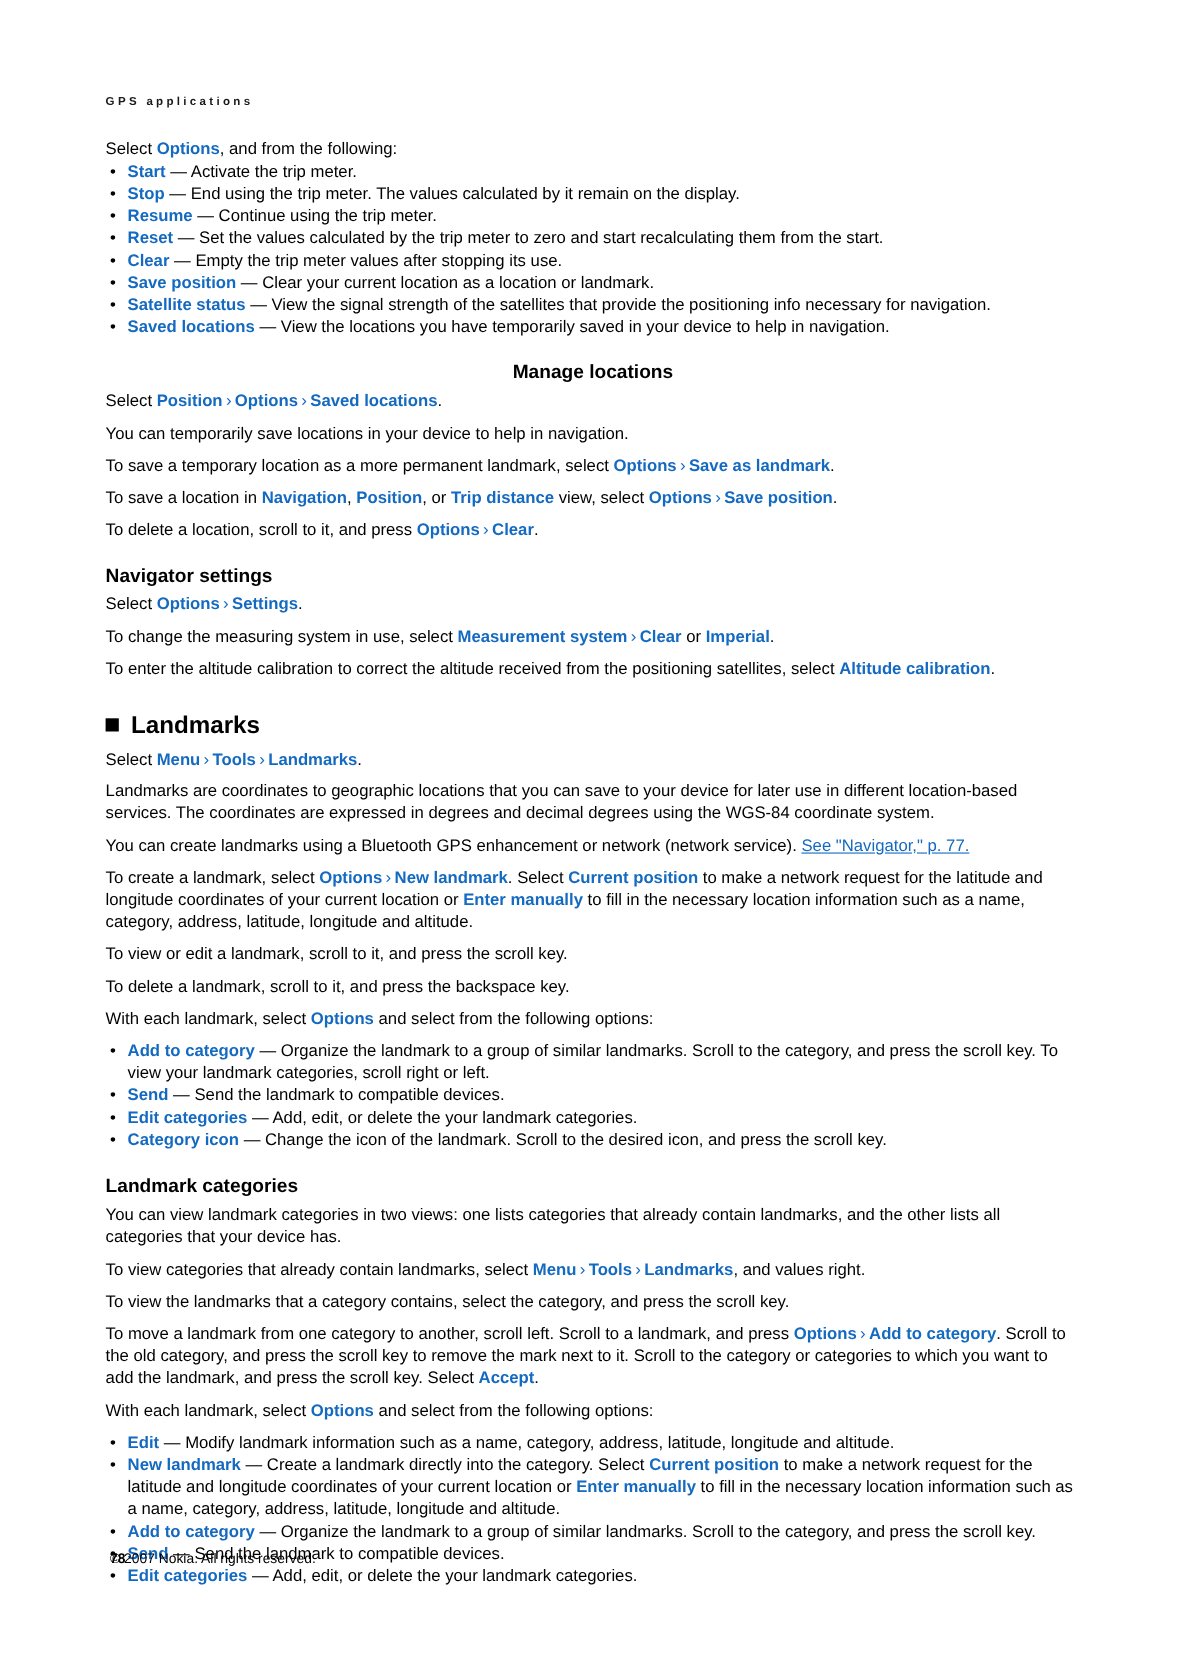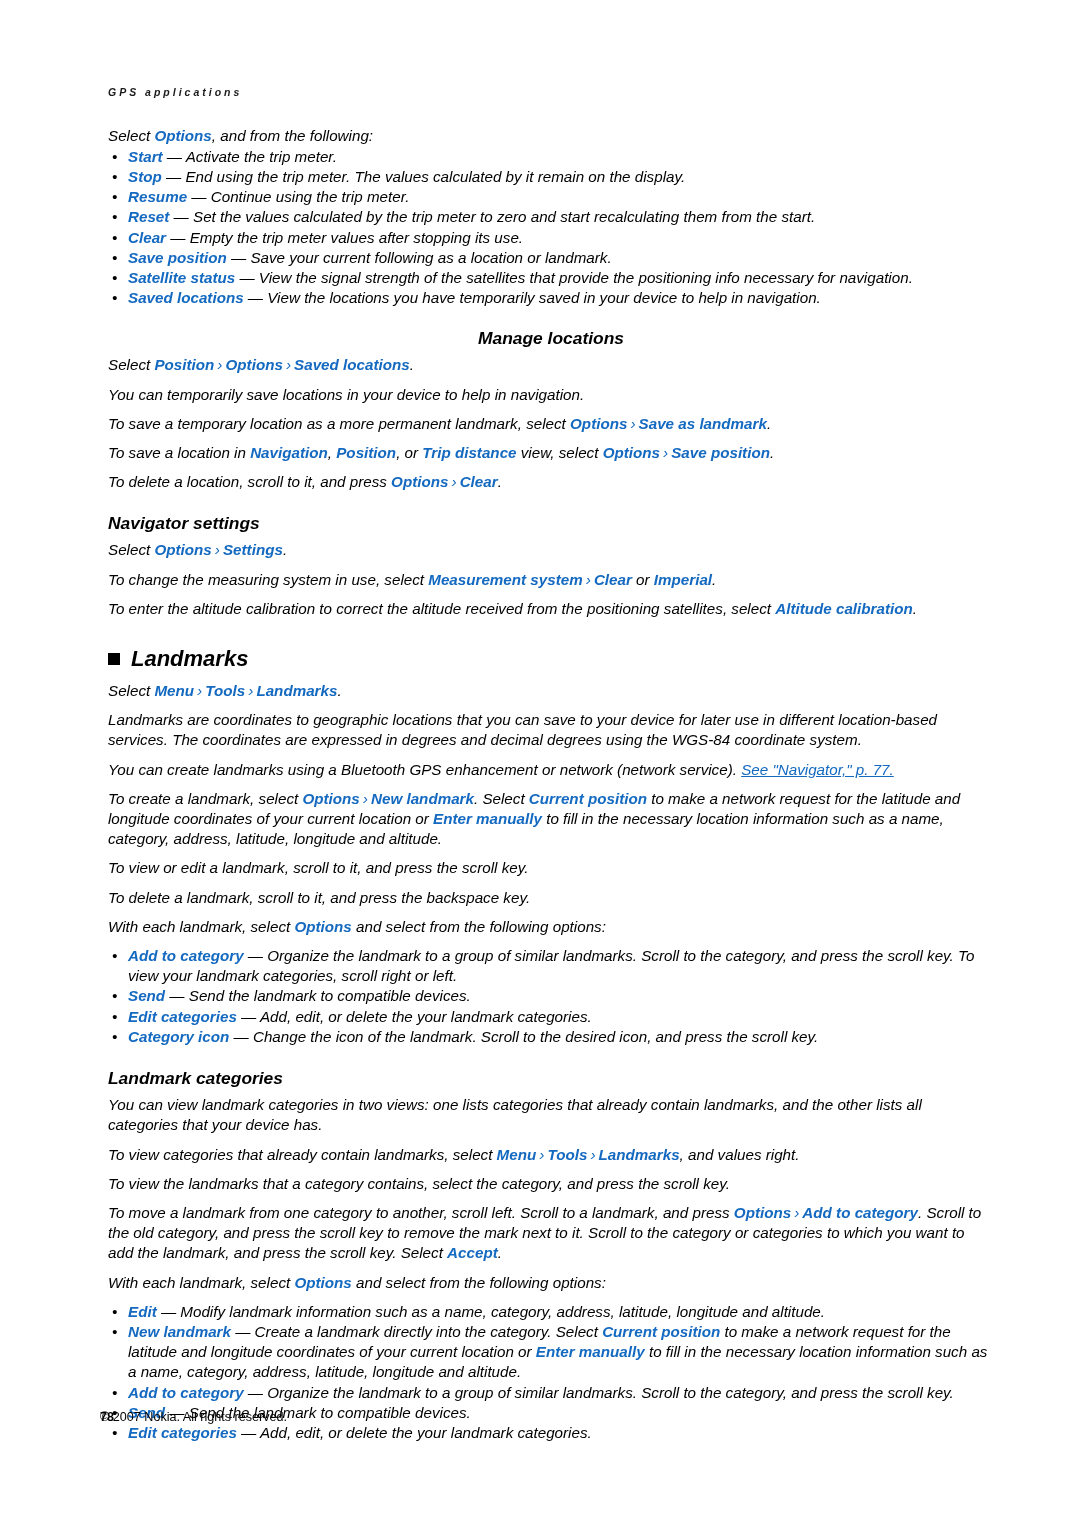--- a/index.html
+++ b/index.html
@@ -17,24 +17,23 @@
   }
   .page {
     position: absolute;
     left: 0; top: 0;
     width: 1080px;
     height: 1527px;
     background: #ffffff;
   }
   .content {
     position: absolute;
-    left: 108px;
+    left: 96px;
     top: 86px;
     width: 886px;
-    font-style: italic;
   }
 
   
   .running-header {
     font-size: 10.5px;
     font-weight: bold;
     letter-spacing: 3.0px;
     color: #1a1a1a;
     margin-bottom: 27px;
     line-height: 1.2;
@@ -154,21 +153,21 @@
     <div class="running-header">GPS applications</div>
 
     <p class="para tight"><span>Select </span><span class="ui">Options</span><span>, and from the following:</span></p>
 
     <ul class="bullets">
         <li><span class="dot">•</span><span class="ui">Start</span><span> — Activate the trip meter.</span></li>
         <li><span class="dot">•</span><span class="ui">Stop</span><span> — End using the trip meter. The values calculated by it remain on the display.</span></li>
         <li><span class="dot">•</span><span class="ui">Resume</span><span> — Continue using the trip meter.</span></li>
         <li><span class="dot">•</span><span class="ui">Reset</span><span> — Set the values calculated by the trip meter to zero and start recalculating them from the start.</span></li>
         <li><span class="dot">•</span><span class="ui">Clear</span><span> — Empty the trip meter values after stopping its use.</span></li>
-        <li><span class="dot">•</span><span class="ui">Save position</span><span> — Save your current following as a location or landmark.</span></li>
+        <li><span class="dot">•</span><span class="ui">Save position</span><span> — Clear your current location as a location or landmark.</span></li>
         <li><span class="dot">•</span><span class="ui">Satellite status</span><span> — View the signal strength of the satellites that provide the positioning info necessary for navigation.</span></li>
         <li><span class="dot">•</span><span class="ui">Saved locations</span><span> — View the locations you have temporarily saved in your device to help in navigation.</span></li>
       </ul>
 
     <h2 class="subhead first">Manage locations</h2>
     <div>
         <p class="para"><span>Select </span><span class="ui">Position</span><span class="chev">›</span><span class="ui">Options</span><span class="chev">›</span><span class="ui">Saved locations</span><span>.</span></p>
         <p class="para"><span>You can temporarily save locations in your device to help in navigation.</span></p>
         <p class="para"><span>To save a temporary location as a more permanent landmark, select </span><span class="ui">Options</span><span class="chev">›</span><span class="ui">Save as landmark</span><span>.</span></p>
         <p class="para"><span>To save a location in </span><span class="ui">Navigation</span><span>, </span><span class="ui">Position</span><span>, or </span><span class="ui">Trip distance</span><span> view, select </span><span class="ui">Options</span><span class="chev">›</span><span class="ui">Save position</span><span>.</span></p>

